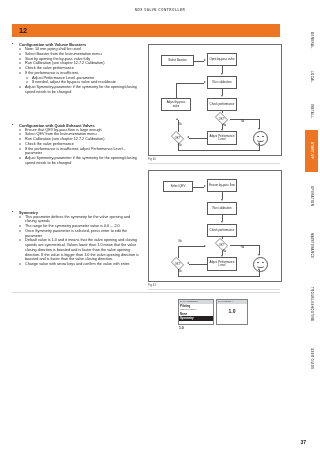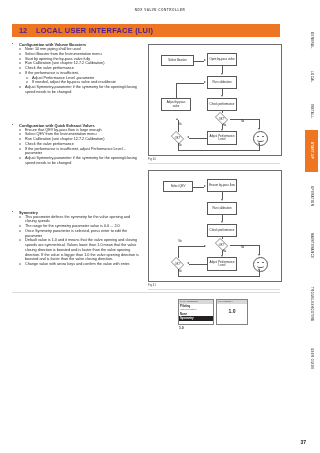--- a/index.html
+++ b/index.html
@@ -7,21 +7,21 @@
        font-family:"Liberation Sans",sans-serif;color:#231f20;}
 
   .page{position:absolute;inset:0;width:320px;height:453px;background:#fff;}
 
   
   .running-head{position:absolute;top:8px;left:0;width:320px;text-align:center;
       font-size:3.1px;letter-spacing:.55px;color:#58585a;font-weight:600;}
 
   
   .title-bar{position:absolute;left:12px;top:24px;width:268px;height:13px;
-      background:#ee7622;color:#4c1d95;display:flex;align-items:center;}
+      background:#ee7622;color:#0f172a;display:flex;align-items:center;}
   .title-num{font-size:7.4px;font-weight:700;padding-left:7px;width:17px;}
   .title-txt{font-size:7.4px;font-weight:700;letter-spacing:.25px;}
 
   
   .side-tabs{position:absolute;right:2px;top:20px;width:14px;height:380px;}
   .side-tab{position:absolute;right:0;width:13px;
       writing-mode:vertical-rl;text-orientation:mixed;
       font-size:2.9px;letter-spacing:.35px;font-weight:600;
       display:flex;align-items:center;justify-content:center;color:#4d4d4f;}
   .side-tab.on{background:#ee7622;color:#fff;}
@@ -86,21 +86,20 @@
 </style>
 </head>
 <body>
 
 <div class="page">
 
   <div class="running-head">NDX VALVE CONTROLLER</div>
 
   <div class="title-bar">
     <span class="title-num">12</span>
-    <span class="title-txt">LOCAL USER INTERFACE (LUI)</span>
   </div>
 
   <div class="side-tabs">
     <div class="side-tab" style="top:0px;height:40px;">GENERAL</div>
     <div class="side-tab" style="top:42px;height:30px;">LOCAL</div>
     <div class="side-tab" style="top:74px;height:34px;">INSTALL</div>
     <div class="side-tab on" style="top:110px;height:42px;">START-UP</div>
     <div class="side-tab" style="top:154px;height:44px;">OPERATION</div>
     <div class="side-tab" style="top:200px;height:52px;">MAINTENANCE</div>
     <div class="side-tab" style="top:254px;height:60px;">TROUBLESHOOTING</div>

